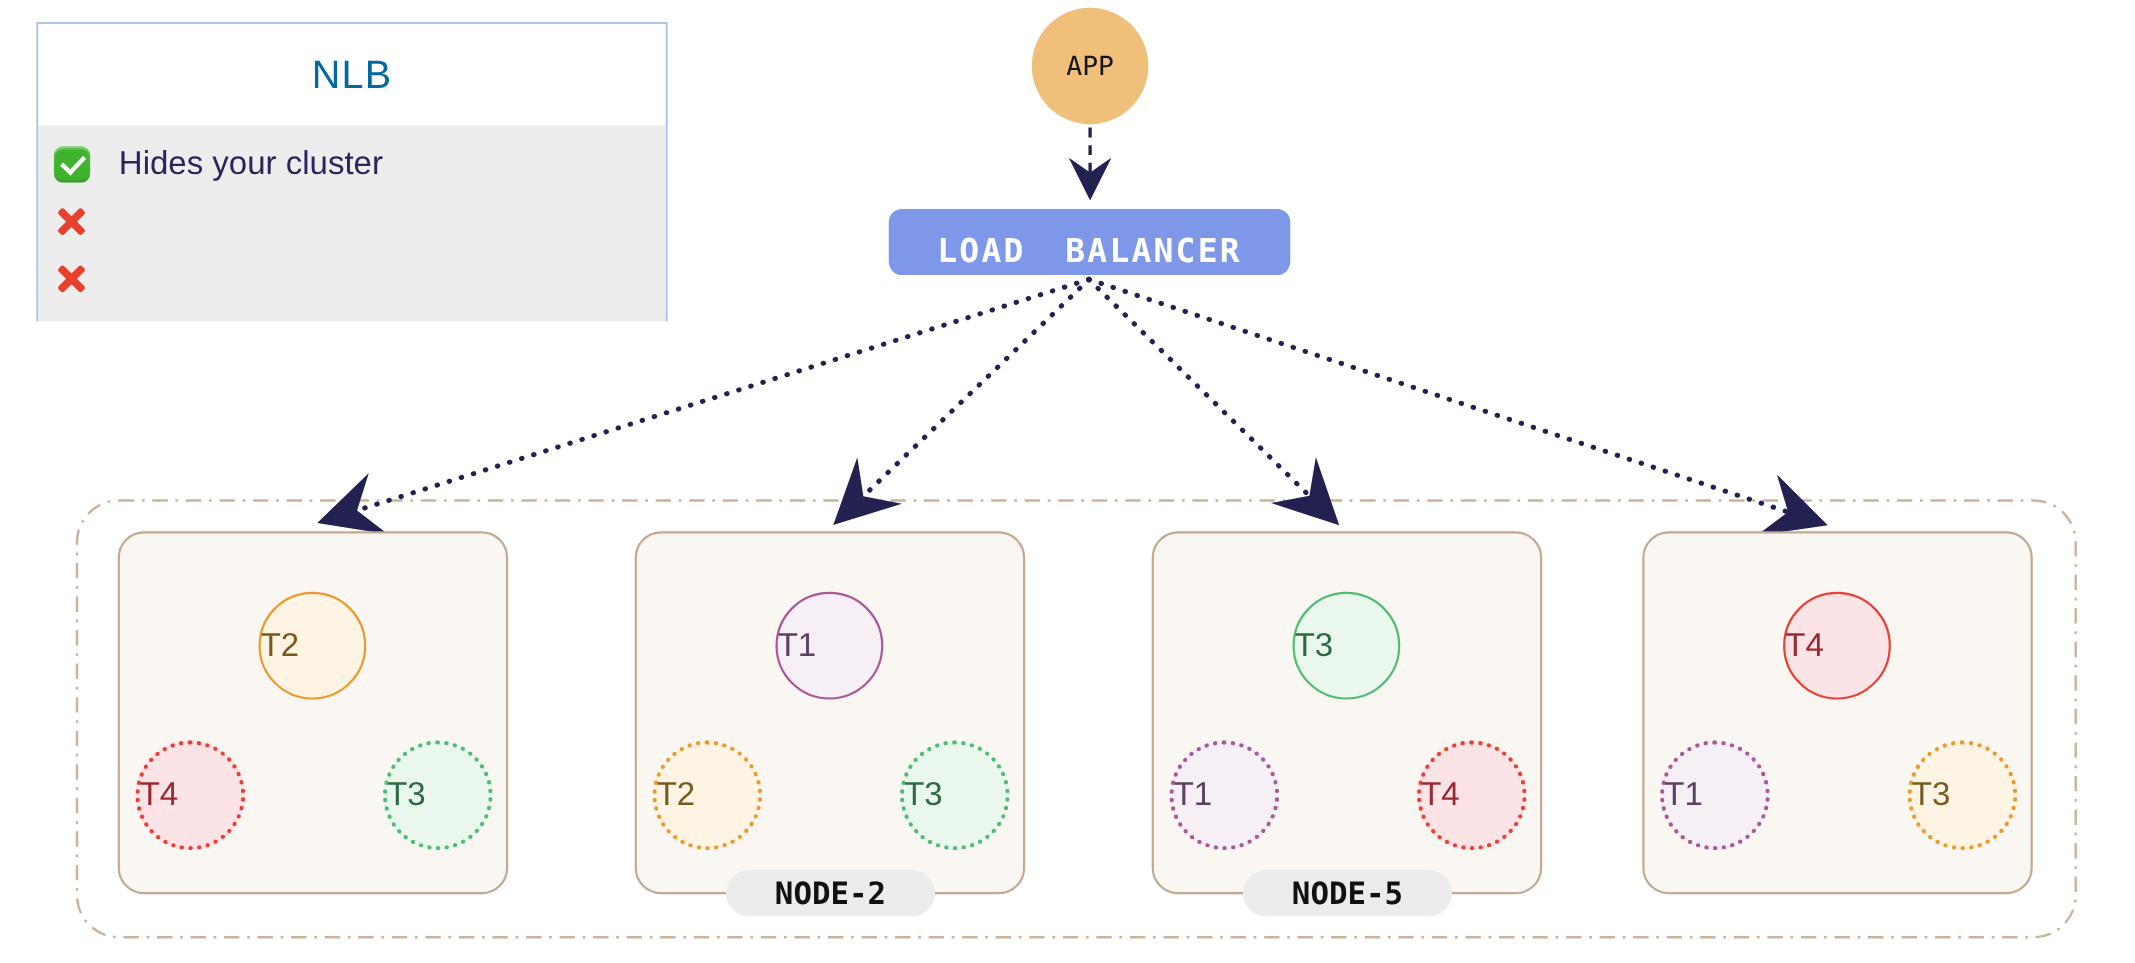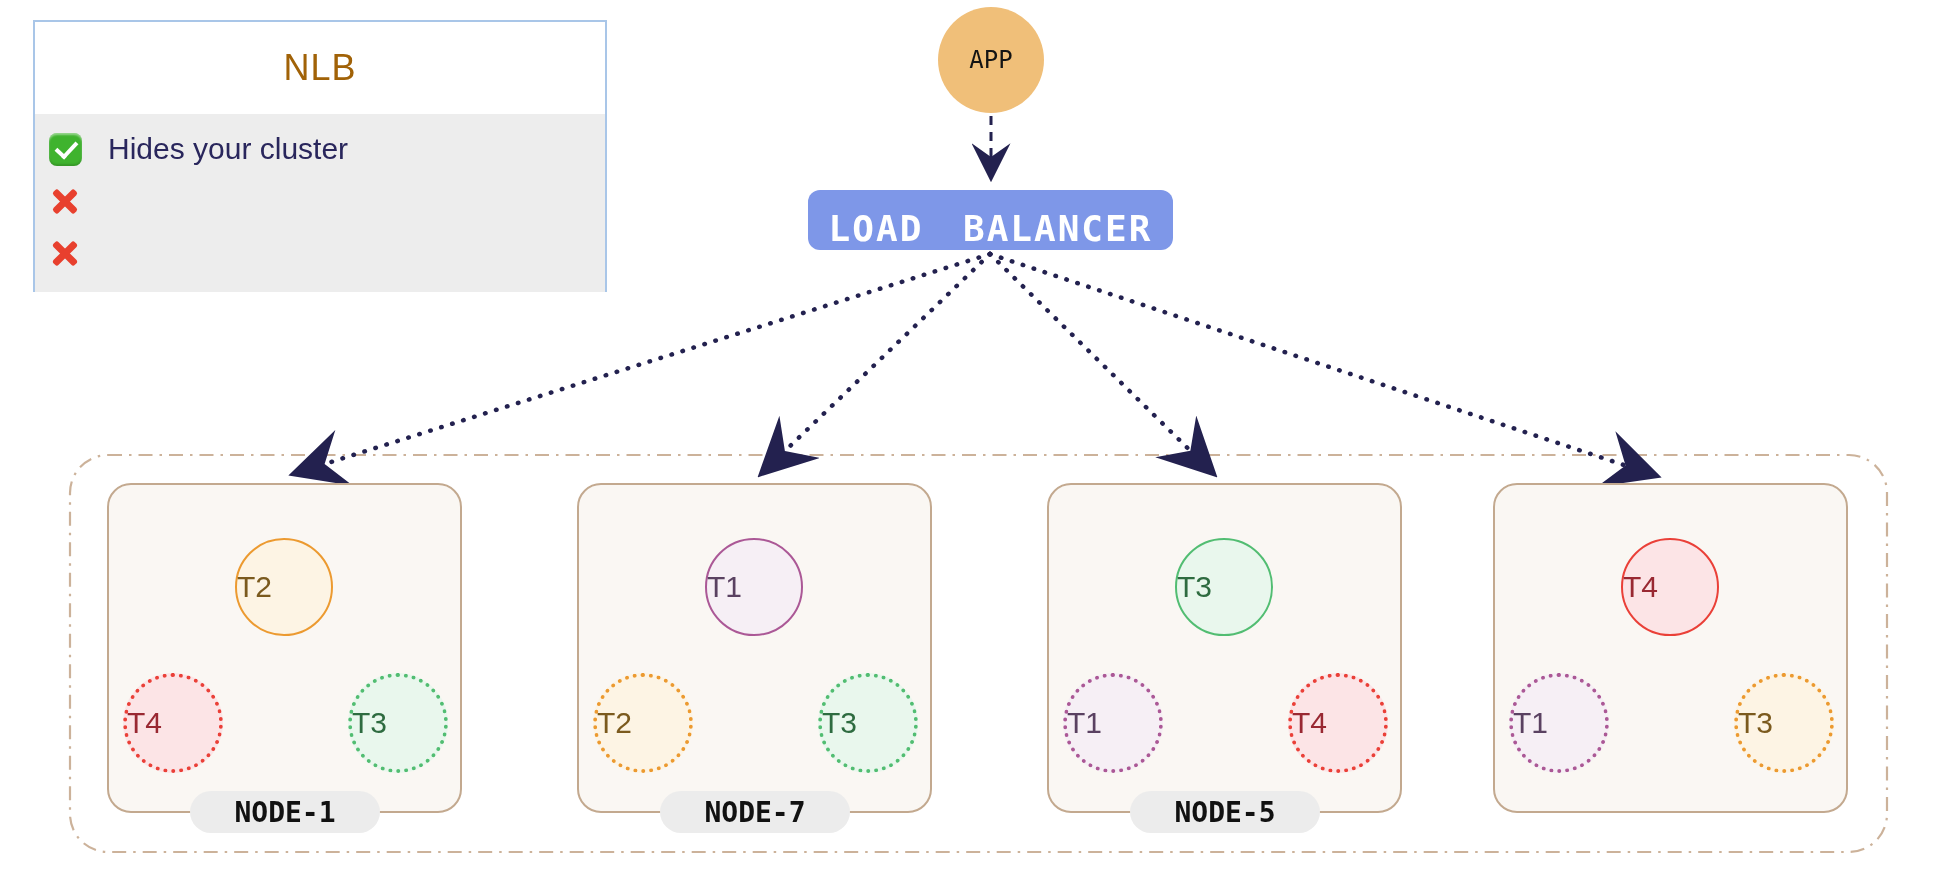--- a/index.html
+++ b/index.html
@@ -6,21 +6,21 @@
   body{font-family:"Liberation Sans", sans-serif;}
   #stage{position:relative;width:1941px;height:875px;background:#ffffff;overflow:hidden;}
 
   
   #overlay{position:absolute;left:0;top:0;width:1941px;height:875px;z-index:1;}
 
   
   .legend{position:absolute;left:33px;top:20px;width:574px;height:272px;
           border:2px solid #a9c6e8;background:#ffffff;box-sizing:border-box;z-index:3;}
   .legend-header{height:92px;display:flex;align-items:center;justify-content:center;background:#ffffff;}
-  .legend-title{font-size:36px;font-weight:500;color:#a16207;letter-spacing:1px;}
+  .legend-title{font-size:36px;font-weight:500;color:#0369a1;letter-spacing:1px;}
   .legend-body{background:#ededed;height:178px;box-sizing:border-box;padding:9px 0 16px 14px;}
   .legend-row{display:flex;align-items:center;height:52px;}
   .legend-text{font-size:30px;color:#29265c;margin-left:26px;white-space:nowrap;}
 
   .icon-check{position:relative;width:33px;height:33px;border-radius:8px;flex:0 0 33px;
               background:#3fb32e;box-shadow:inset 0 2px 2px rgba(255,255,255,.45), inset 0 -2px 2px rgba(0,0,0,.15);}
   .check-stroke{position:absolute;left:7px;top:8px;width:17px;height:9px;
               border-left:4px solid #ffffff;border-bottom:4px solid #ffffff;transform:rotate(-47deg);}
   .icon-cross{position:relative;width:32px;height:32px;flex:0 0 32px;}
   .xbar{position:absolute;left:1px;top:13px;width:30px;height:7px;background:#e8402e;border-radius:2.5px;}
@@ -28,21 +28,21 @@
   .xbar.b{transform:rotate(-45deg);}
 
   
   .app-circle{position:absolute;left:938px;top:7px;width:106px;height:106px;border-radius:50%;
               background:#f0bf79;display:flex;align-items:center;justify-content:center;z-index:3;}
   .app-label{font-family:"DejaVu Sans Mono", monospace;font-weight:normal;font-size:24px;color:#141414;letter-spacing:0px;}
 
   
   .lb-box{position:absolute;left:808px;top:190px;width:365px;height:60px;border-radius:12px;
           background:#7e97e8;display:flex;align-items:center;justify-content:center;z-index:3;}
-  .lb-label{font-family:"DejaVu Sans Mono", monospace;font-weight:bold;font-size:36px;color:#ffffff;
+  .lb-label{font-family:"DejaVu Sans Mono", monospace;font-weight:bold;font-size:30px;color:#ffffff;
             letter-spacing:2px;word-spacing:16px;white-space:pre;margin-top:17px;}
 
   
   .node{position:absolute;top:483px;width:355px;height:330px;background:#faf7f3;
         border:2px solid #c3a98f;border-radius:24px;box-sizing:border-box;z-index:2;}
   .pod{position:absolute;border-radius:50%;display:flex;align-items:center;justify-content:flex-start;
        box-sizing:border-box;font-size:30px;font-weight:500;}
   .pos-top{left:126px;top:53px;width:98px;height:98px;}
   .pos-bl{left:14px;top:188px;width:100px;height:100px;}
   .pos-br{left:239px;top:188px;width:100px;height:100px;}
@@ -110,36 +110,33 @@
       <div class="node" style="left: 107px;">
         <div class="pod pos-top" style="background: rgb(253, 244, 228); color: rgb(123, 90, 30); border: 2.5px solid rgb(236, 154, 48);">
           <span>T2</span>
         </div>
         <div class="pod pos-bl" style="background: rgb(252, 228, 230); color: rgb(153, 40, 50); border: 4px dotted rgb(234, 64, 56);">
           <span>T4</span>
         </div>
         <div class="pod pos-br" style="background: rgb(233, 247, 237); color: rgb(46, 107, 64); border: 4px dotted rgb(82, 189, 114);">
           <span>T3</span>
         </div>
-        <div class="node-pill">
-          <span>NODE-1</span>
-        </div>
       </div>
       <div class="node" style="left: 577px;">
         <div class="pod pos-top" style="background: rgb(246, 239, 245); color: rgb(90, 65, 97); border: 2.5px solid rgb(171, 88, 150);">
           <span>T1</span>
         </div>
         <div class="pod pos-bl" style="background: rgb(253, 244, 228); color: rgb(123, 90, 30); border: 4px dotted rgb(236, 154, 48);">
           <span>T2</span>
         </div>
         <div class="pod pos-br" style="background: rgb(233, 247, 237); color: rgb(46, 107, 64); border: 4px dotted rgb(82, 189, 114);">
           <span>T3</span>
         </div>
         <div class="node-pill">
-          <span>NODE-7</span>
+          <span>NODE-2</span>
         </div>
       </div>
       <div class="node" style="left: 1047px;">
         <div class="pod pos-top" style="background: rgb(233, 247, 237); color: rgb(46, 107, 64); border: 2.5px solid rgb(82, 189, 114);">
           <span>T3</span>
         </div>
         <div class="pod pos-bl" style="background: rgb(246, 239, 245); color: rgb(90, 65, 97); border: 4px dotted rgb(171, 88, 150);">
           <span>T1</span>
         </div>
         <div class="pod pos-br" style="background: rgb(252, 228, 230); color: rgb(153, 40, 50); border: 4px dotted rgb(234, 64, 56);">

